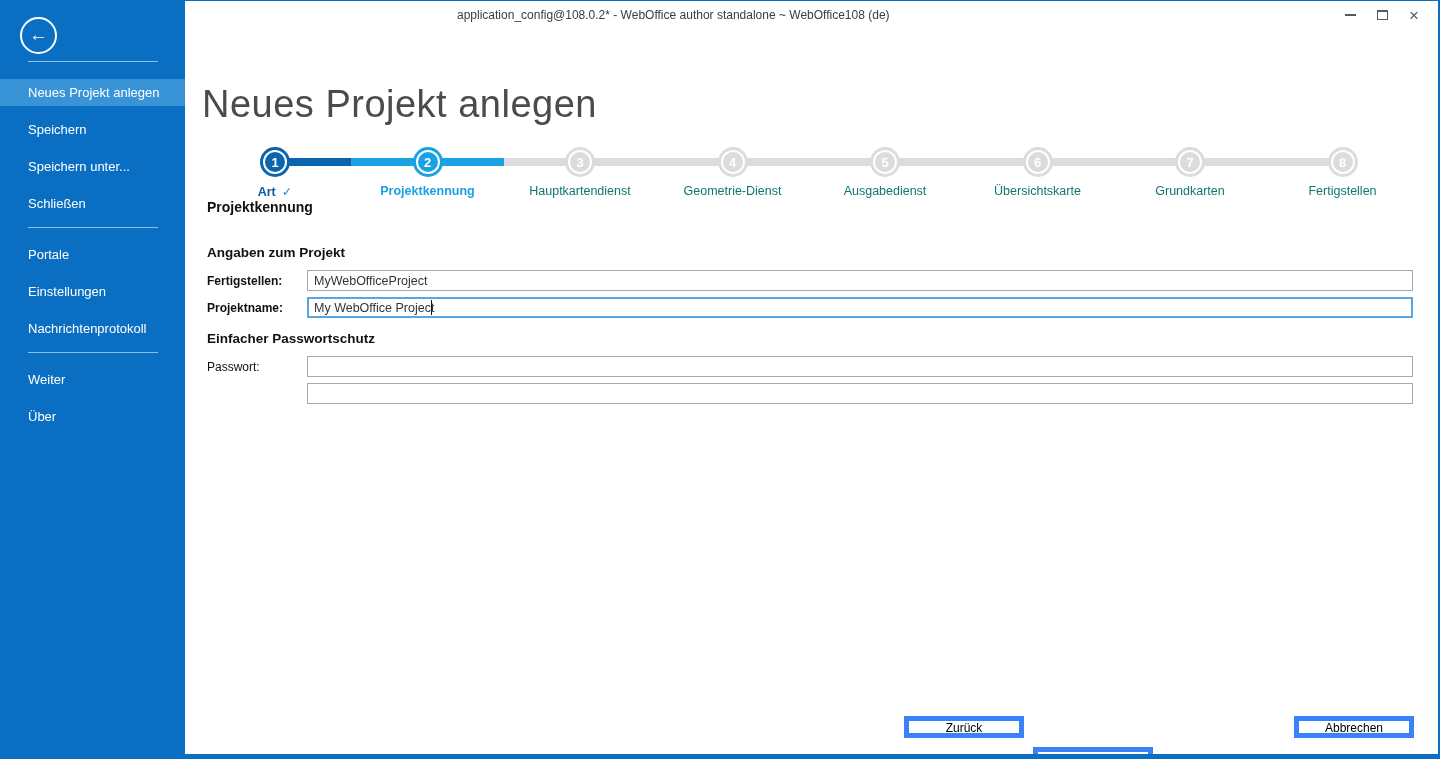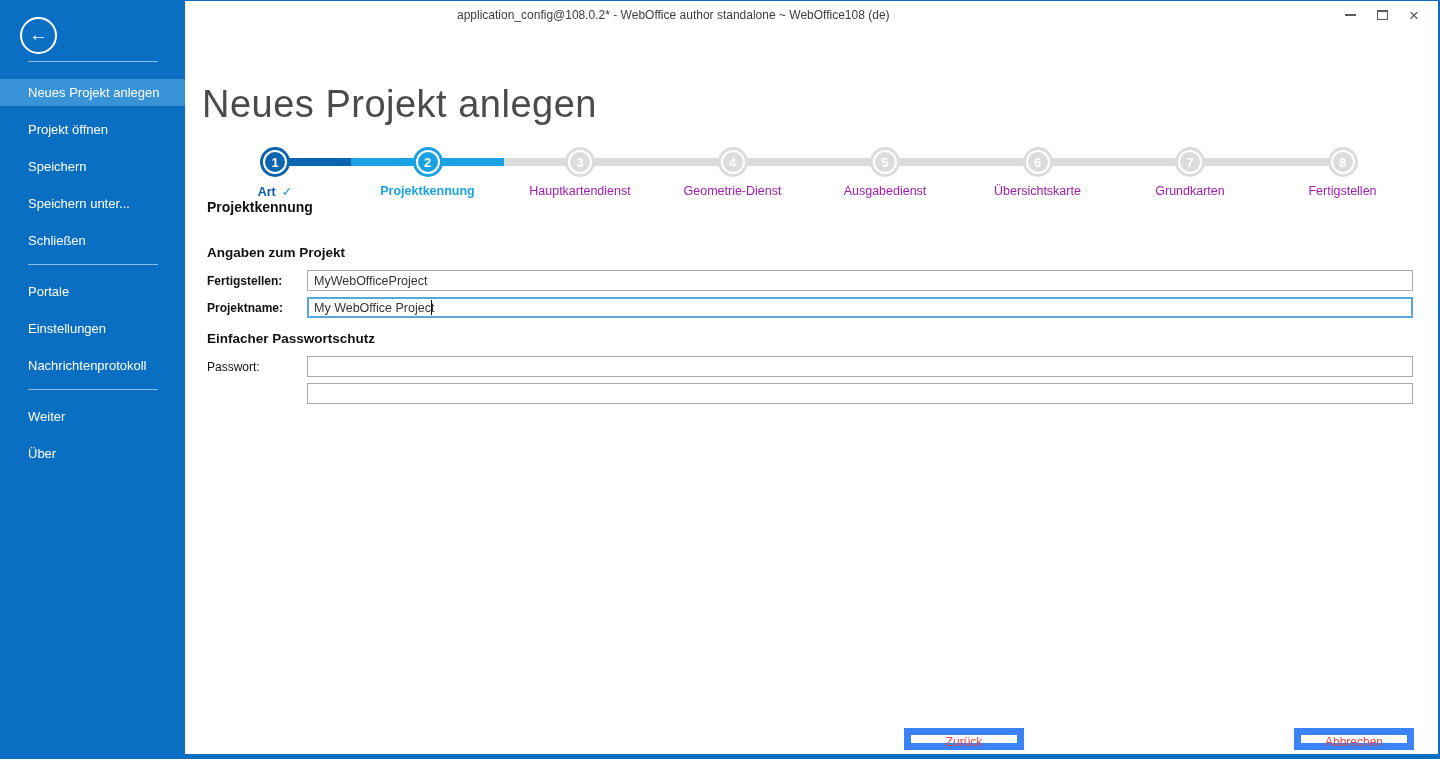--- a/index.html
+++ b/index.html
@@ -77,21 +77,21 @@
     cursor:pointer;
   }
   .step-dot::after { content:""; position:absolute; inset:3px; border:2px solid #fff; border-radius:50%; }
   .step-num { position:relative; z-index:1; color:#fff; font-size:13px; font-weight:700; }
   .step-label { margin-top:7px; font-size:12.5px; white-space:nowrap; }
   .step.completed .step-dot { background:#0a64ae; }
   .step.current   .step-dot { background:#1aa2e4; }
   .step.upcoming  .step-dot { background:#dcdcdc; }
   .step.completed .step-label { color:#0a5da6; font-weight:700; }
   .step.current   .step-label { color:#1aa2e4; font-weight:700; }
-  .step.upcoming  .step-label { color:#a21caf; font-weight:400; }
+  .step.upcoming  .step-label { color:#0f766e; font-weight:400; }
   .step-check { color:#1786cf; margin-left:6px; font-weight:400; }
   
   .form-section-title {
     position:absolute; left:22px; top:170px;
     font-size:14px; font-weight:700; color:#111;
   }
   .form { position:absolute; left:22px; top:216px; right:25px; }
   .group-title { font-size:13.5px; font-weight:700; color:#111; height:18px; margin-bottom:7px; }
   .group-title.second { margin-top:13px; }
   .form-row { display:flex; align-items:center; margin-bottom:6px; }
@@ -102,22 +102,22 @@
     font-family:"Liberation Sans","DejaVu Sans",sans-serif;
     font-size:12.5px; color:#333; padding:4px 6px; outline:none;
   }
   .input-wrap { flex:1; position:relative; display:flex; }
   .input-wrap input { width:100%; }
   .form-row .focused input { border:2px solid #56a7dc; padding:0 5px; }
   .caret { position:absolute; left:124px; top:3px; width:1px; height:15px; background:#111; }
   
   .footer { position:absolute; top:683px; left:0; right:24px; height:22px; }
   .btn {
-    position:absolute; top:16px; width:120px; height:22px;
-    background:#fff; border:7px solid #3b82f6; color:#ef4444;
+    position:absolute; top:4px; width:120px; height:22px;
+    background:#fff; border:5px solid #3b82f6; color:#000000;
     font-family:"Liberation Sans","DejaVu Sans",sans-serif;
     font-size:12px; cursor:pointer;
   }
   .btn-back   { right:390px; }
   .btn-next   { right:261px;margin-top:31px; }
   .btn-cancel { right:0; }
   
   .bottom-strip { position:absolute; left:185px; bottom:0; right:0; height:5px; background:#0a6fc2; }
 </style>
 </head>
@@ -125,21 +125,20 @@
 
 <div class="window">
 
   <div class="sidebar">
     <div class="back-btn">
       <span class="arrow">←</span>
     </div>
     <div class="side-divider top"></div>
     <ul class="menu">
       <li class="active">Neues Projekt anlegen</li>
-      <li>Projekt öffnen</li>
       <li>Speichern</li>
       <li>Speichern unter...</li>
       <li>Schließen</li>
       <div class="side-divider"></div>
       <li>Portale</li>
       <li>Einstellungen</li>
       <li>Nachrichtenprotokoll</li>
       <div class="side-divider"></div>
       <li>Weiter</li>
       <li>Über</li>

